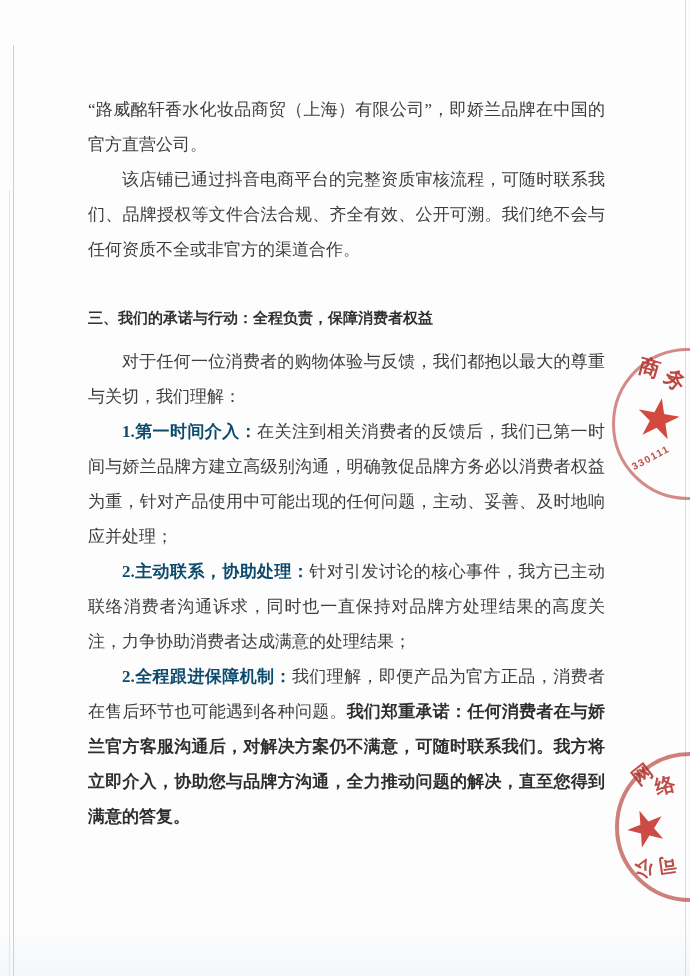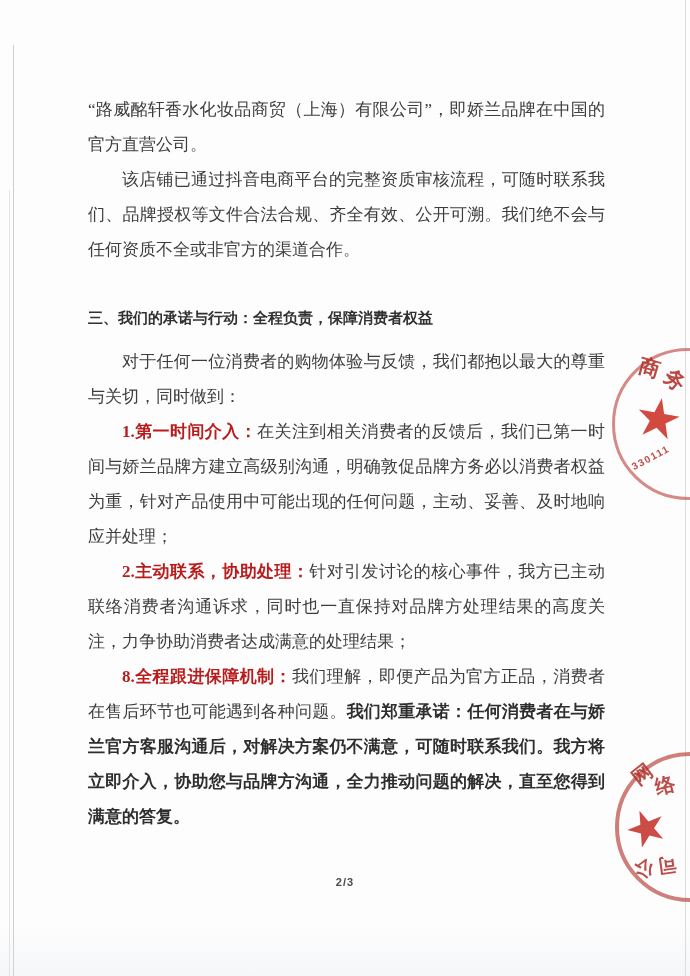--- a/index.html
+++ b/index.html
@@ -14,21 +14,21 @@
   .bottom-tint{position:absolute;left:0;bottom:0;width:100%;height:50px;
     background:linear-gradient(to bottom,rgba(215,224,236,0) 0%,rgba(215,224,236,0.22) 100%);}
 
   .content{
     position:absolute;left:88px;top:92px;width:517px;
     color:#3d3d3d;font-size:17px;line-height:35px;text-align:justify;
   }
   .para{margin:0;text-indent:2em;}
   .para.no-indent{text-indent:0;}
   .heading{margin:34px 0 8px 0;font-size:15px;line-height:35px;font-weight:bold;color:#313131;text-indent:0;}
-  .lead{font-weight:bold;color:#b91c1c;}
+  .lead{font-weight:bold;color:#0c4a6e;}
   .promise{font-weight:bold;color:#2e2e2e;}
 
   .page-number{
     position:absolute;top:876px;left:0;width:100%;text-align:center;
     font-family:"Liberation Sans","DejaVu Sans",sans-serif;
     font-size:11px;font-weight:bold;color:#4a4a4a;letter-spacing:1px;
   }
 
   
   .stamp{position:absolute;}
@@ -61,30 +61,29 @@
   <div class="edge-left2"></div>
   <div class="edge-right"></div>
   <div class="bottom-tint"></div>
 
   <main class="content">
     <p class="para no-indent">“路威酩轩香水化妆品商贸（上海）有限公司”，即娇兰品牌在中国的官方直营公司。</p>
     <p class="para">该店铺已通过抖音电商平台的完整资质审核流程，可随时联系我们、品牌授权等文件合法合规、齐全有效、公开可溯。我们绝不会与任何资质不全或非官方的渠道合作。</p>
 
     <h3 class="heading">三、我们的承诺与行动：全程负责，保障消费者权益</h3>
 
-    <p class="para">对于任何一位消费者的购物体验与反馈，我们都抱以最大的尊重与关切，同时做到：</p>
+    <p class="para">对于任何一位消费者的购物体验与反馈，我们都抱以最大的尊重与关切，我们理解：</p>
 
     <p class="para"><span class="lead">1.第一时间介入：</span><span>在关注到相关消费者的反馈后，我们已第一时间与娇兰品牌方建立高级别沟通，明确敦促品牌方务必以消费者权益为重，针对产品使用中可能出现的任何问题，主动、妥善、及时地响应并处理；</span></p>
 
     <p class="para"><span class="lead">2.主动联系，协助处理：</span><span>针对引发讨论的核心事件，我方已主动联络消费者沟通诉求，同时也一直保持对品牌方处理结果的高度关注，力争协助消费者达成满意的处理结果；</span></p>
 
-    <p class="para"><span class="lead">8.全程跟进保障机制：</span><span>我们理解，即便产品为官方正品，消费者在售后环节也可能遇到各种问题。</span><span class="promise">我们郑重承诺：任何消费者在与娇兰官方客服沟通后，对解决方案仍不满意，可随时联系我们。我方将立即介入，协助您与品牌方沟通，全力推动问题的解决，直至您得到满意的答复。</span></p>
+    <p class="para"><span class="lead">2.全程跟进保障机制：</span><span>我们理解，即便产品为官方正品，消费者在售后环节也可能遇到各种问题。</span><span class="promise">我们郑重承诺：任何消费者在与娇兰官方客服沟通后，对解决方案仍不满意，可随时联系我们。我方将立即介入，协助您与品牌方沟通，全力推动问题的解决，直至您得到满意的答复。</span></p>
   </main>
 
-  <div class="page-number">2/3</div>
 
   <div class="stamp stamp-top">
     <div class="ring"></div>
     <span class="star">★</span>
     <span class="ch ch1">商</span>
     <span class="ch ch2">务</span>
     <span class="serial">330111</span>
   </div>
 
   <div class="stamp stamp-bottom">

